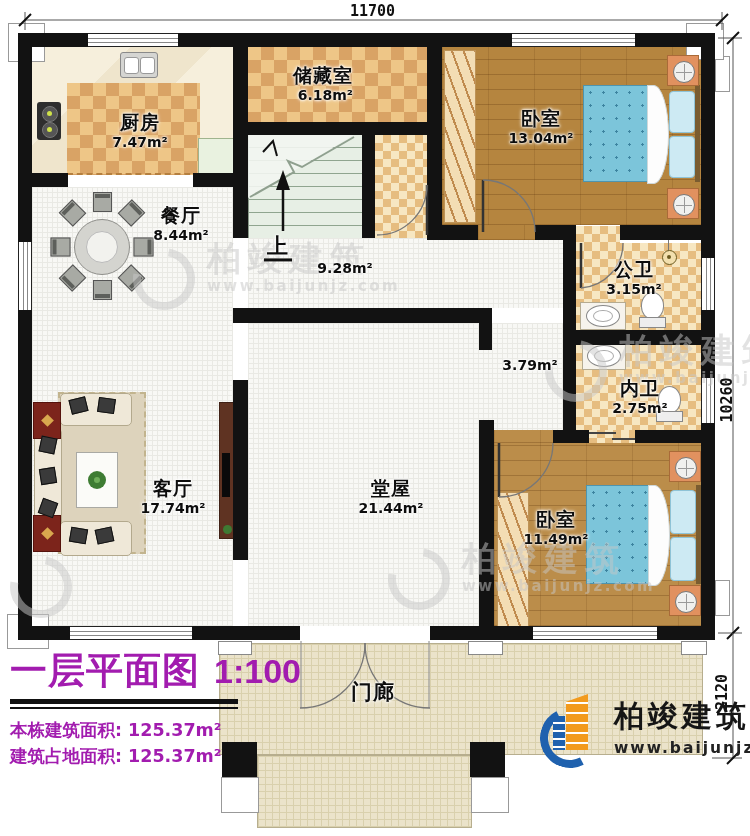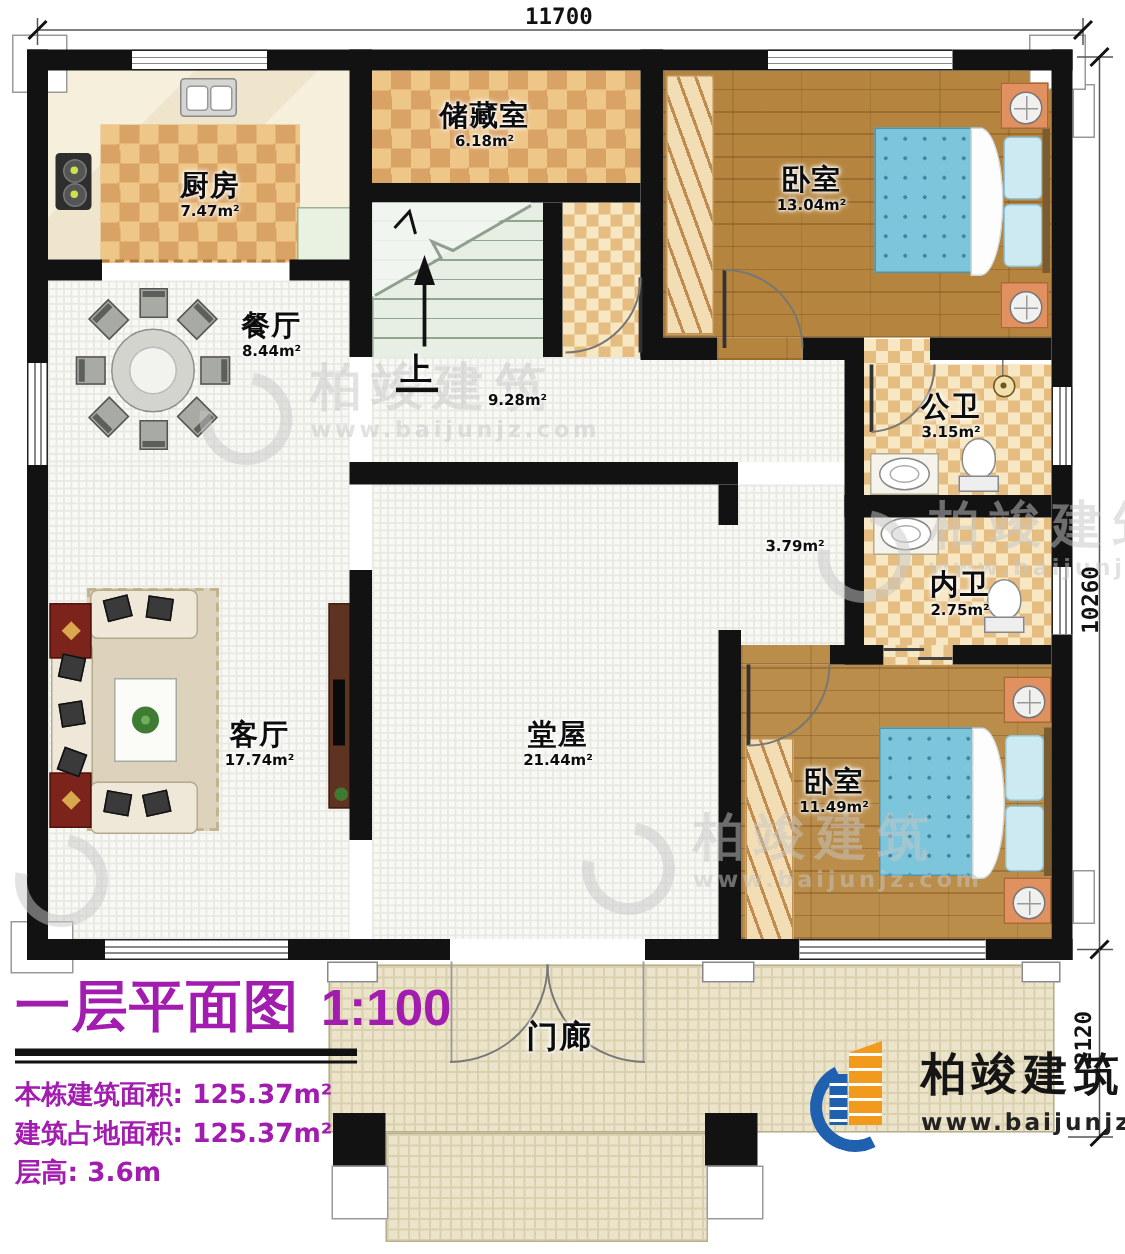--- a/index.html
+++ b/index.html
@@ -57,21 +57,21 @@
   .redtbl::after{content:"";position:absolute;left:50%;top:50%;width:9px;height:9px;margin:-4.5px 0 0 -4.5px;
     background:#d9a84e;transform:rotate(45deg);}
   .sofa{background:#efe8d8;border:1px solid #b3a98d;border-radius:5px;z-index:10;}
   .dpillow{position:absolute;background:#3a3a3a;border:1px solid #111;z-index:11;}
   .chair{position:absolute;width:17px;height:18px;background:#a8aaa4;border:1px solid #555;z-index:10;}
   .chair::before{content:"";position:absolute;left:1px;right:1px;top:1px;height:4px;background:#5d5f5b;}
   
   .rlabel{position:absolute;z-index:40;text-align:center;transform:translate(-50%,-50%);font-weight:bold;color:#0d0d0d;
     text-shadow:0 0 2px #fff,0 0 3px #fff,0 0 4px #fff;white-space:nowrap;line-height:1.15;}
   .rlabel .nm{font-size:19px;letter-spacing:1px;}
-  .rlabel .ar{font-size:10px;}
+  .rlabel .ar{font-size:14px;text-align:right;}
   .dim{position:absolute;z-index:41;font-size:15px;font-weight:bold;color:#111;white-space:nowrap;
     font-family:"DejaVu Sans Mono","Liberation Mono",monospace;}
   
   .wm{position:absolute;z-index:30;opacity:.5;display:flex;align-items:flex-start;pointer-events:none;}
   .wm .swirl{width:46px;height:46px;border:8px solid #c9c9c9;border-radius:50%;border-top-color:transparent;
     transform:rotate(-35deg);margin-top:8px;}
   .wm .wtxt{margin-left:12px;color:#c7c7c7;font-weight:bold;}
   .wm .wtxt .big{font-size:34px;letter-spacing:7px;line-height:1.1;}
   .wm .wtxt .small{font-size:15px;letter-spacing:2.5px;}
   
@@ -335,21 +335,21 @@
       <div class="ar">2.75m²</div>
     </div>
   <div class="rlabel" style="left:556px;top:528px;">
     <div class="nm">卧室</div>
       <div class="ar">11.49m²</div>
     </div>
   <div class="rlabel" style="left:173px;top:497px;">
     <div class="nm">客厅</div>
       <div class="ar">17.74m²</div>
     </div>
-  <div class="rlabel" style="left:372px;top:497px;">
+  <div class="rlabel" style="left:391px;top:497px;">
     <div class="nm">堂屋</div>
       <div class="ar">21.44m²</div>
     </div>
   <div class="rlabel" style="left:345px;top:268px;">
     <div class="ar">9.28m²</div>
     </div>
   <div class="rlabel" style="left:530px;top:365px;">
     <div class="ar">3.79m²</div>
     </div>
   <div class="rlabel" style="left:278px;top:248px;">
@@ -387,21 +387,20 @@
   <div id="title-block">
     <div id="title-row">
       <span id="main-title">一层平面图</span>
       <span id="scale-txt">1:100</span>
     </div>
     <div id="title-underline"></div>
     <div id="title-underline2"></div>
     <div id="stats">
       <div><span>本栋建筑面积:</span> <span>125.37m²</span></div>
       <div><span>建筑占地面积:</span> <span>125.37m²</span></div>
-      <div><span>层高:</span> <span>3.6m</span></div>
     </div>
   </div>
 
   <div id="logo">
     <div id="logo-icon">
       <div class="swoosh2"></div>
       <div class="bldg-o"></div>
       <div class="bldg-b"></div>
     </div>
     <div id="logo-text">

